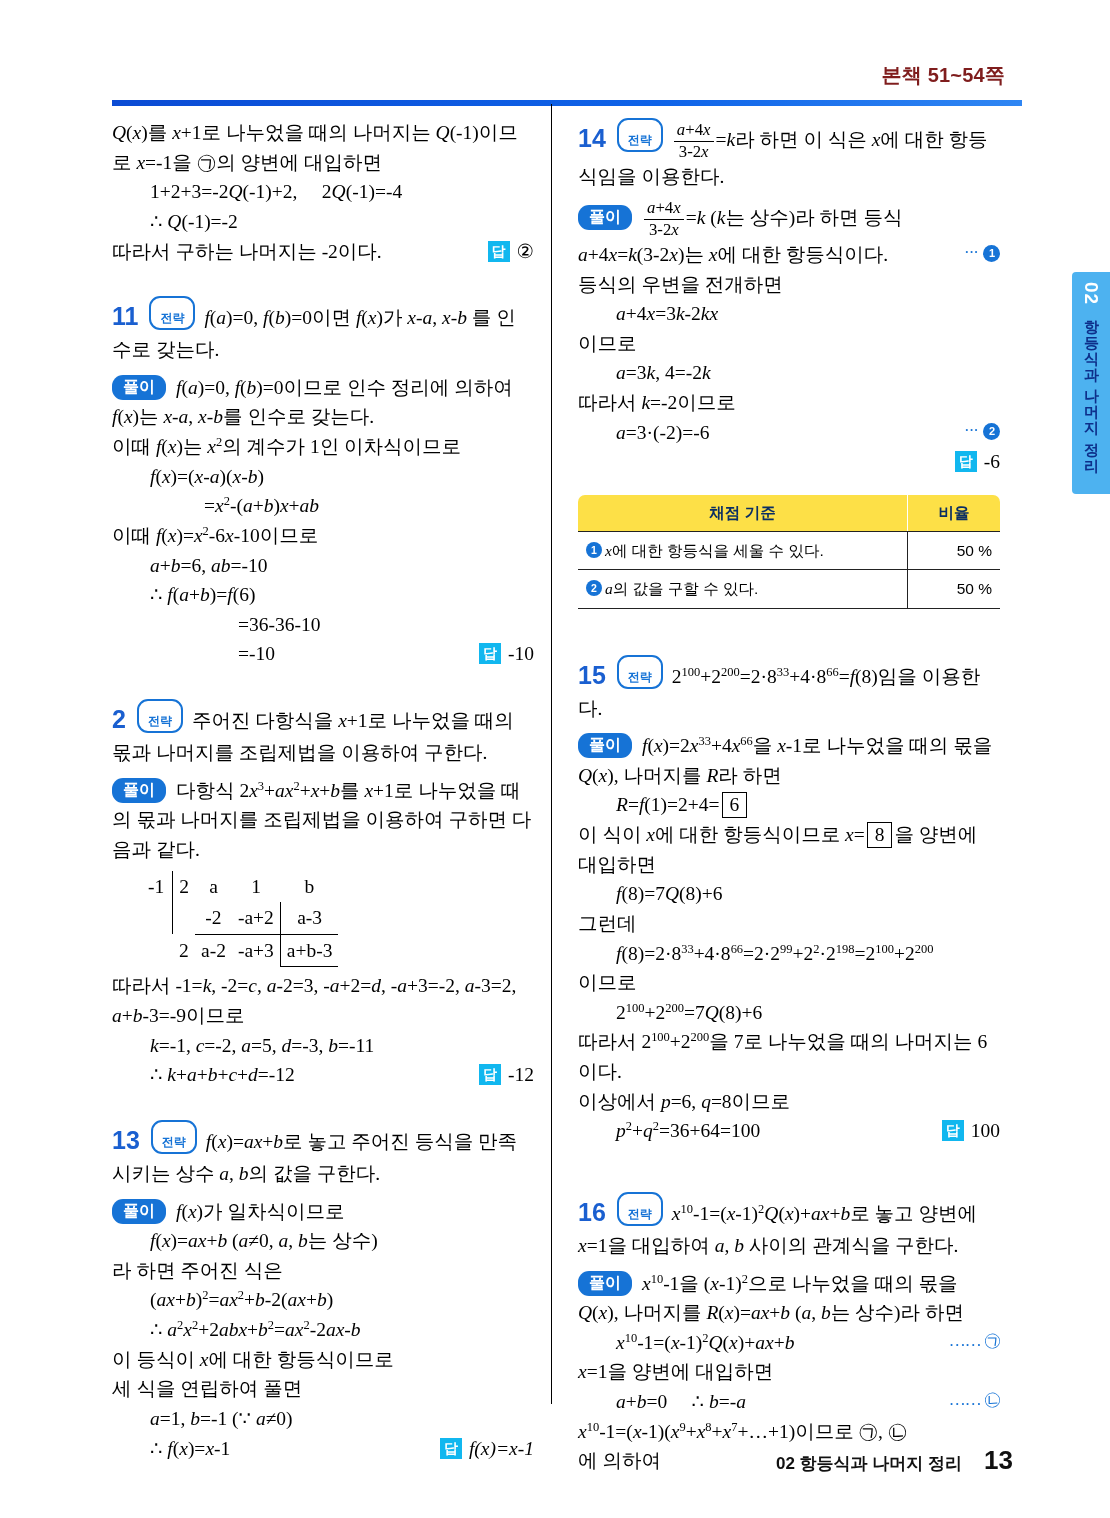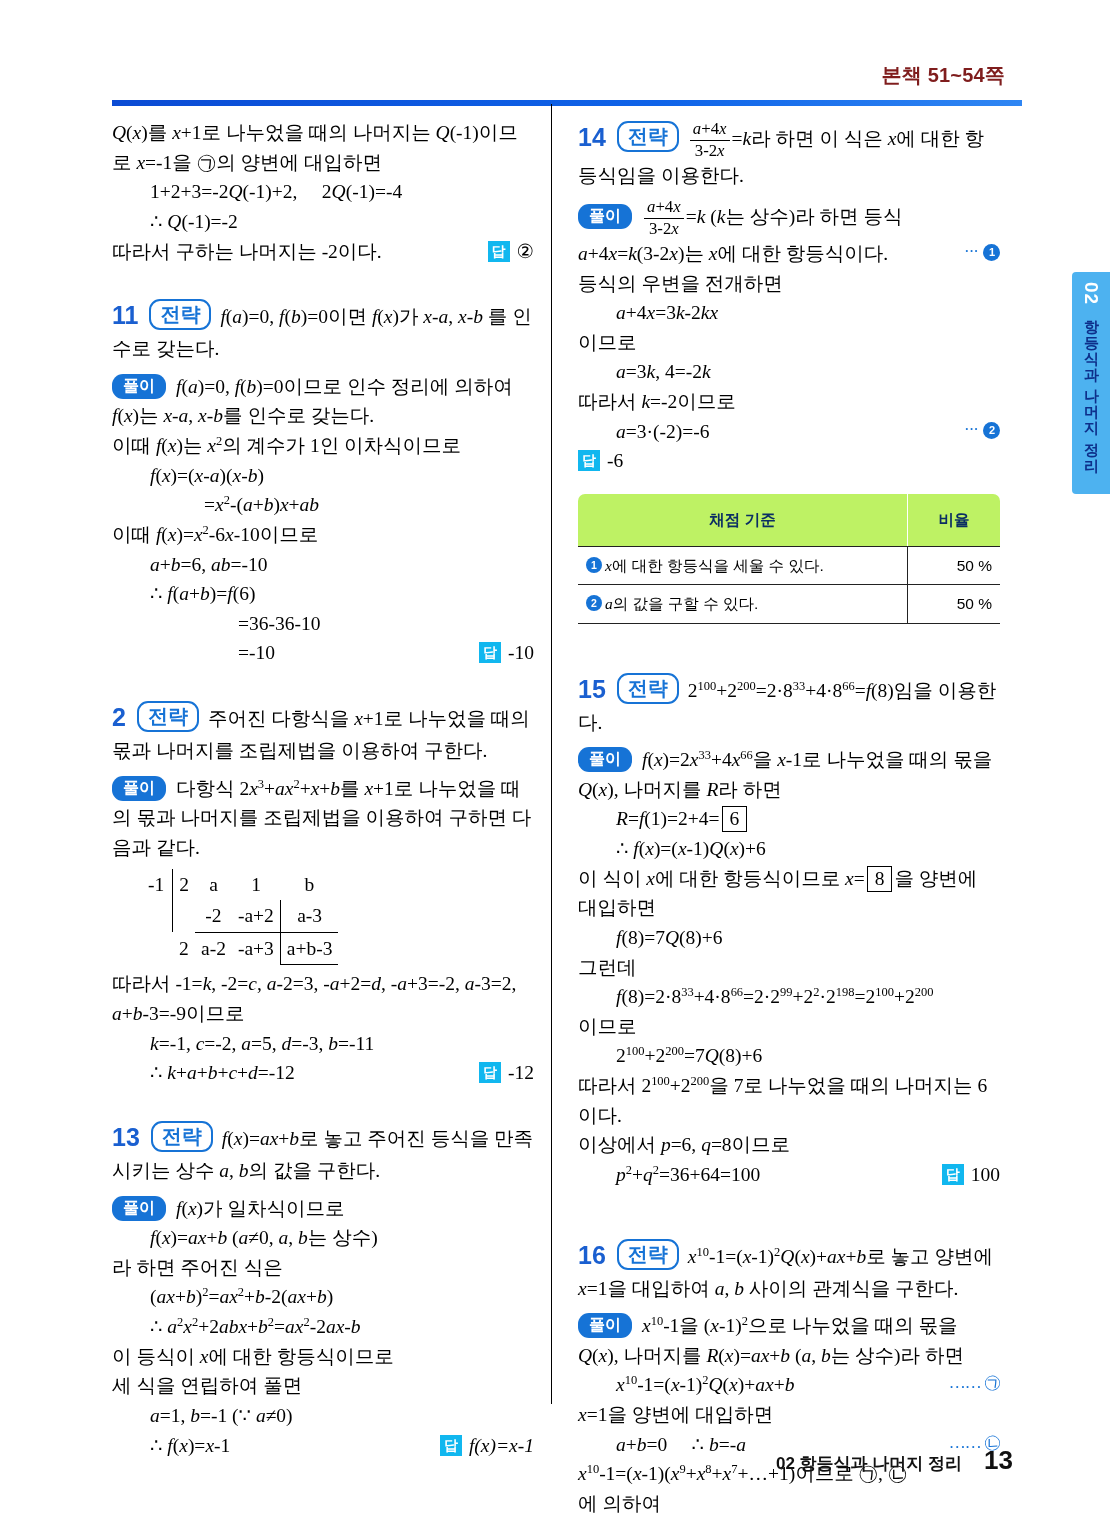--- a/index.html
+++ b/index.html
@@ -116,23 +116,23 @@
   }
 
   
   .badge-strategy {
     display: inline-block;
     border: 2px solid #1673d6;
     color: #1673d6;
     border-radius: 11px;
     font-family: "Liberation Sans", sans-serif;
     font-weight: bold;
-    font-size: 20px;
+    font-size: 12px;
     line-height: 1;
-    padding: 3px 9px 4px;
+    padding: 14px 9px 4px;
     margin-right: 9px;
     vertical-align: 2px;
   }
   
   .badge-solution {
     display: inline-block;
     background: #1673d6;
     color: #ffffff;
     border-radius: 11px;
     font-family: "Liberation Sans", sans-serif;
@@ -150,20 +150,21 @@
     color: #ffffff;
     font-family: "Liberation Sans", sans-serif;
     font-weight: bold;
     font-size: 14px;
     line-height: 1;
     padding: 3px 4px 4px;
     margin-right: 7px;
     vertical-align: 2px;
   }
   .answer-line {
+    text-align: right;
     margin: 0;
   }
   .answer-inline {
     float: right;
   }
   .clear { clear: both; }
 
   
   .step-mark {
     float: right;
@@ -239,24 +240,24 @@
 
   
   .grade-table {
     border-collapse: collapse;
     width: 422px;
     margin-top: 18px;
     font-family: "Liberation Sans", sans-serif;
     font-size: 15.5px;
   }
   .grade-table th {
-    background: #bef264;
+    background: #fde047;
     color: #0b2e63;
     font-weight: bold;
-    padding: 14px 4px;
+    padding: 6px 4px;
     border: none;
     border-bottom: 1.6px solid #222;
   }
   .grade-table th.th-main { border-right: 1.6px solid #fff; }
   .grade-table td {
     padding: 7px 8px;
     border-bottom: 1.3px solid #222;
     color: #000;
   }
   .grade-table td.c-desc { text-align: left; }
@@ -527,23 +528,20 @@
       <p class="para">
         <span class="pnum">15</span><span class="badge-strategy">전략</span>2<sup>100</sup>+2<sup>200</sup>=2·8<sup>33</sup>+4·8<sup>66</sup>=<span class="mi">f</span>(8)임을 이용한다.
       </p>
       <div class="spacer-sm"></div>
       <p class="para">
         <span class="badge-solution">풀이</span><span class="mi">f</span>(<span class="mi">x</span>)=2<span class="mi">x</span><sup>33</sup>+4<span class="mi">x</span><sup>66</sup>을 <span class="mi">x</span>-1로 나누었을 때의 몫을 <span class="mi">Q</span>(<span class="mi">x</span>), 나머지를 <span class="mi">R</span>라 하면
       </p>
       <p class="eq">
         <span class="mi">R</span>=<span class="mi">f</span>(1)=2+4=<span class="boxed">6</span>
       </p>
-      <p class="eq">
-        ∴&nbsp;<span class="mi">f</span>(<span class="mi">x</span>)=(<span class="mi">x</span>-1)<span class="mi">Q</span>(<span class="mi">x</span>)+6
-      </p>
       <p class="para">
         이 식이 <span class="mi">x</span>에 대한 항등식이므로 <span class="mi">x</span>=<span class="boxed">8</span>을 양변에 대입하면
       </p>
       <p class="eq">
         <span class="mi">f</span>(8)=7<span class="mi">Q</span>(8)+6
       </p>
       <p class="para">그런데</p>
       <p class="eq">
         <span class="mi">f</span>(8)=2·8<sup>33</sup>+4·8<sup>66</sup>=2·2<sup>99</sup>+2<sup>2</sup>·2<sup>198</sup>=2<sup>100</sup>+2<sup>200</sup>
       </p>

